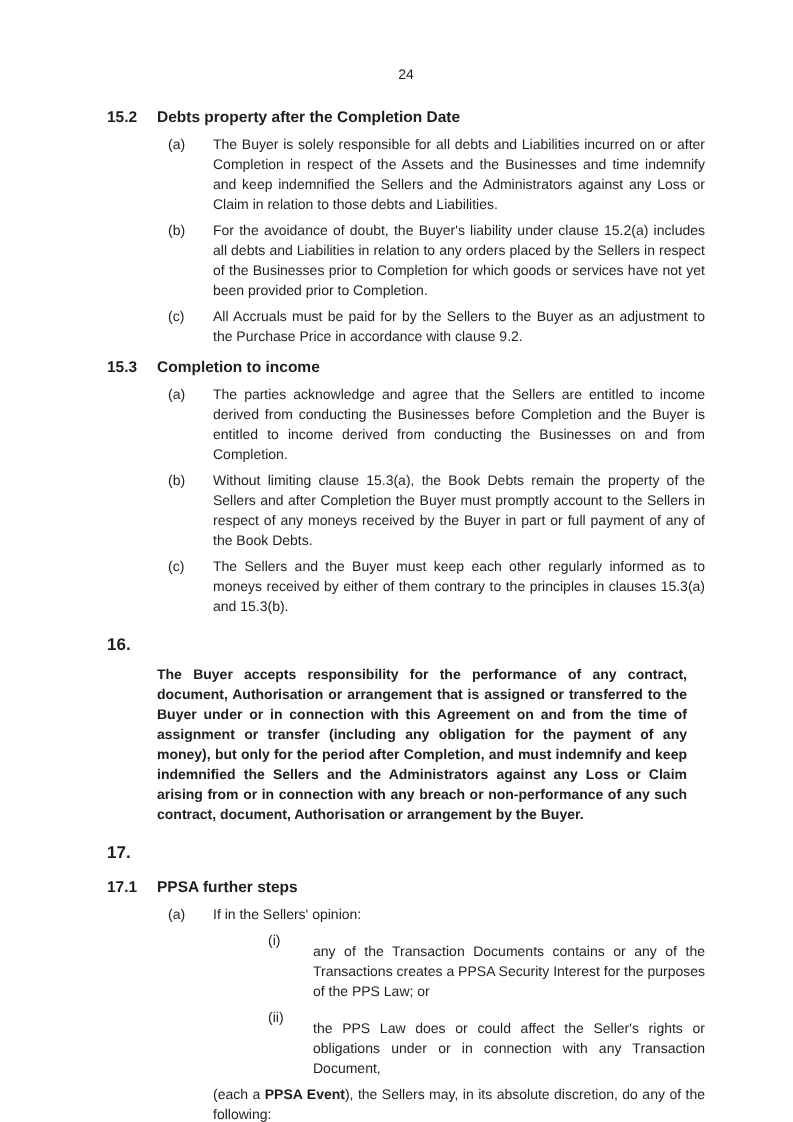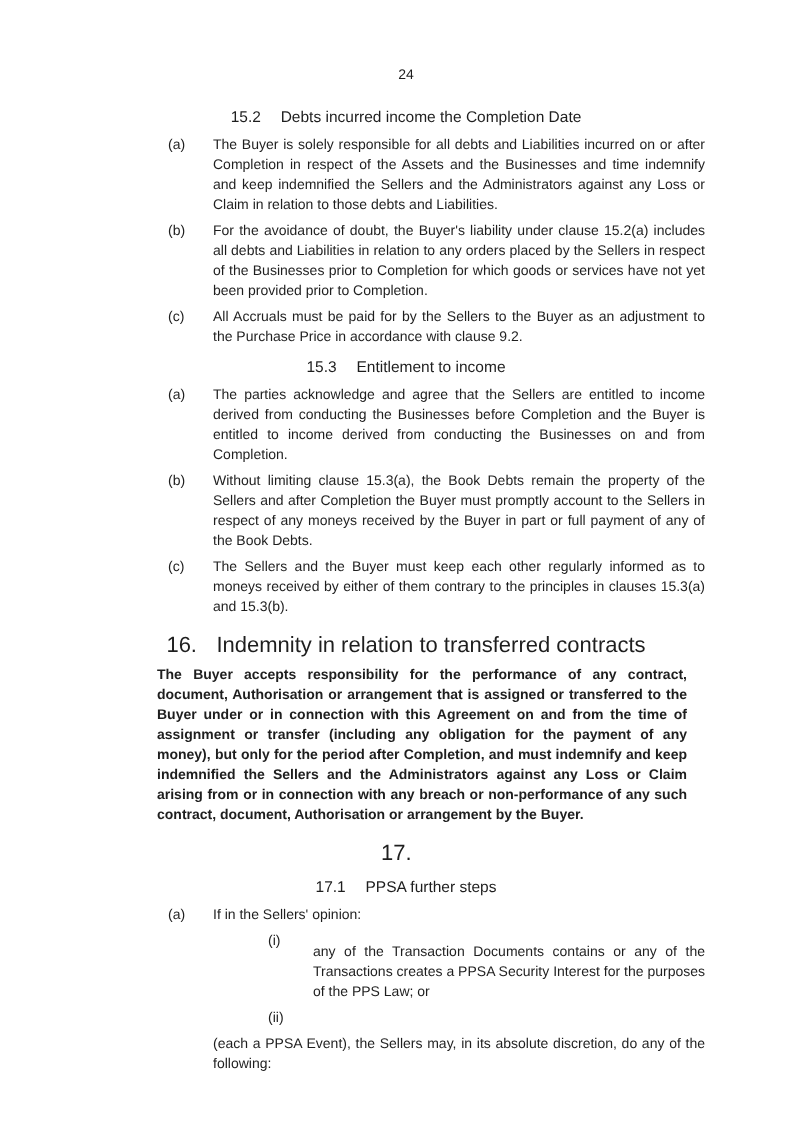--- a/index.html
+++ b/index.html
@@ -21,35 +21,34 @@
     color: #1e1e1e;
     overflow: hidden;
     text-rendering: geometricPrecision;
   }
   .page-number {
     text-align: center;
     margin-bottom: 24px;
   }
   .heading {
     display: flex;
-    font-weight: normal;
-    justify-content: center;
+    font-weight: bold;
   }
   .heading .num {
     flex: none;
     width: 50px;
   }
   .heading.sub {
     font-size: 15.5px;
     line-height: 20px;
     margin-top: 12px;
     margin-bottom: 4px;
   }
   .heading.main {
-    font-size: 22px;
+    font-size: 17px;
     line-height: 26px;
     margin-top: 16px;
     margin-bottom: 6px;
   }
   .clause {
     display: flex;
     margin: 6px 0 0 61px;
   }
   .clause > .label {
     flex: none;
@@ -75,72 +74,71 @@
   .para {
     margin: 6px 18px 0 50px;
     text-align: justify;
     font-weight: bold;
   }
   .trail {
     margin: 6px 0 0 106px;
     text-align: justify;
   }
   .trail b {
-    font-weight: normal;
+    font-weight: bold;
   }
 </style>
 </head>
 <body>
 
 <div class="page">
 
   <div class="page-number">24</div>
 
   <div>
     <div class="heading sub">
       <span class="num">15.2</span>
-      <span class="title">Debts incurred income the Completion Date</span>
+      <span class="title">Debts property after the Completion Date</span>
     </div>
     <div class="clause">
       <span class="label">(a)</span>
       <div class="text">The Buyer is solely responsible for all debts and Liabilities incurred on or after Completion in respect of the Assets and the Businesses and time indemnify and keep indemnified the Sellers and the Administrators against any Loss or Claim in relation to those debts and Liabilities.</div>
     </div>
     <div class="clause">
       <span class="label">(b)</span>
       <div class="text">For the avoidance of doubt, the Buyer's liability under clause 15.2(a) includes all debts and Liabilities in relation to any orders placed by the Sellers in respect of the Businesses prior to Completion for which goods or services have not yet been provided prior to Completion.</div>
     </div>
     <div class="clause">
       <span class="label">(c)</span>
       <div class="text">All Accruals must be paid for by the Sellers to the Buyer as an adjustment to the Purchase Price in accordance with clause 9.2.</div>
     </div>
   </div>
 
   <div>
     <div class="heading sub">
       <span class="num">15.3</span>
-      <span class="title">Entitlement to income</span>
+      <span class="title">Completion to income</span>
     </div>
     <div class="clause">
       <span class="label">(a)</span>
       <div class="text">The parties acknowledge and agree that the Sellers are entitled to income derived from conducting the Businesses before Completion and the Buyer is entitled to income derived from conducting the Businesses on and from Completion.</div>
     </div>
     <div class="clause">
       <span class="label">(b)</span>
       <div class="text">Without limiting clause 15.3(a), the Book Debts remain the property of the Sellers and after Completion the Buyer must promptly account to the Sellers in respect of any moneys received by the Buyer in part or full payment of any of the Book Debts.</div>
     </div>
     <div class="clause">
       <span class="label">(c)</span>
       <div class="text">The Sellers and the Buyer must keep each other regularly informed as to moneys received by either of them contrary to the principles in clauses 15.3(a) and 15.3(b).</div>
     </div>
   </div>
 
   <div>
     <div class="heading main">
       <span class="num">16.</span>
-      <span class="title">Indemnity in relation to transferred contracts</span>
     </div>
     <div class="para">The Buyer accepts responsibility for the performance of any contract, document, Authorisation or arrangement that is assigned or transferred to the Buyer under or in connection with this Agreement on and from the time of assignment or transfer (including any obligation for the payment of any money), but only for the period after Completion, and must indemnify and keep indemnified the Sellers and the Administrators against any Loss or Claim arising from or in connection with any breach or non-performance of any such contract, document, Authorisation or arrangement by the Buyer.</div>
   </div>
 
   <div>
     <div class="heading main">
       <span class="num">17.</span>
     </div>
   </div>
 
@@ -152,17 +150,18 @@
     <div class="clause">
       <span class="label">(a)</span>
       <div class="text">If in the Sellers' opinion:</div>
     </div>
     <div class="subclause">
       <span class="label">(i)</span>
       <div class="text">any of the Transaction Documents contains or any of the Transactions creates a PPSA Security Interest for the purposes of the PPS Law; or</div>
     </div>
     <div class="subclause">
       <span class="label">(ii)</span>
+      <div class="text">the PPS Law does or could affect the Seller's rights or obligations under or in connection with any Transaction Document,</div>
     </div>
     <div class="trail"><span>(each a </span><b>PPSA Event</b><span>), the Sellers may, in its absolute discretion, do any of the following:</span></div>
   </div>
 
 </div>
 
 </body></html>

